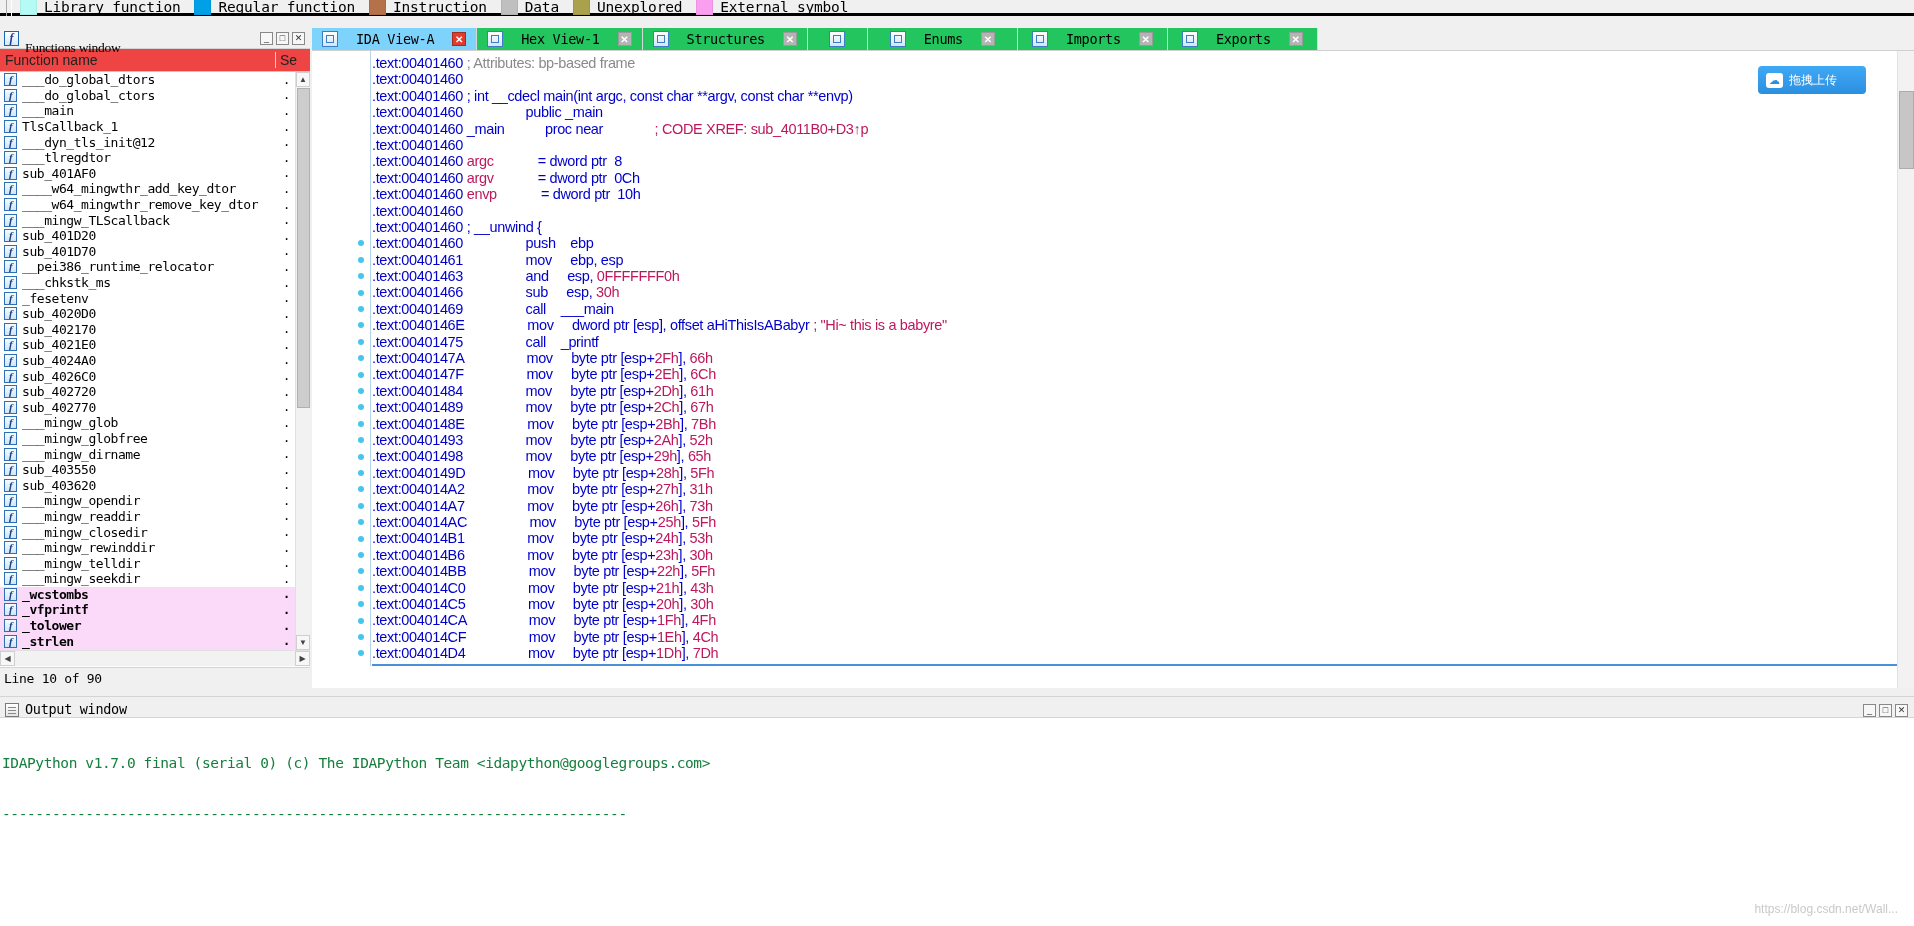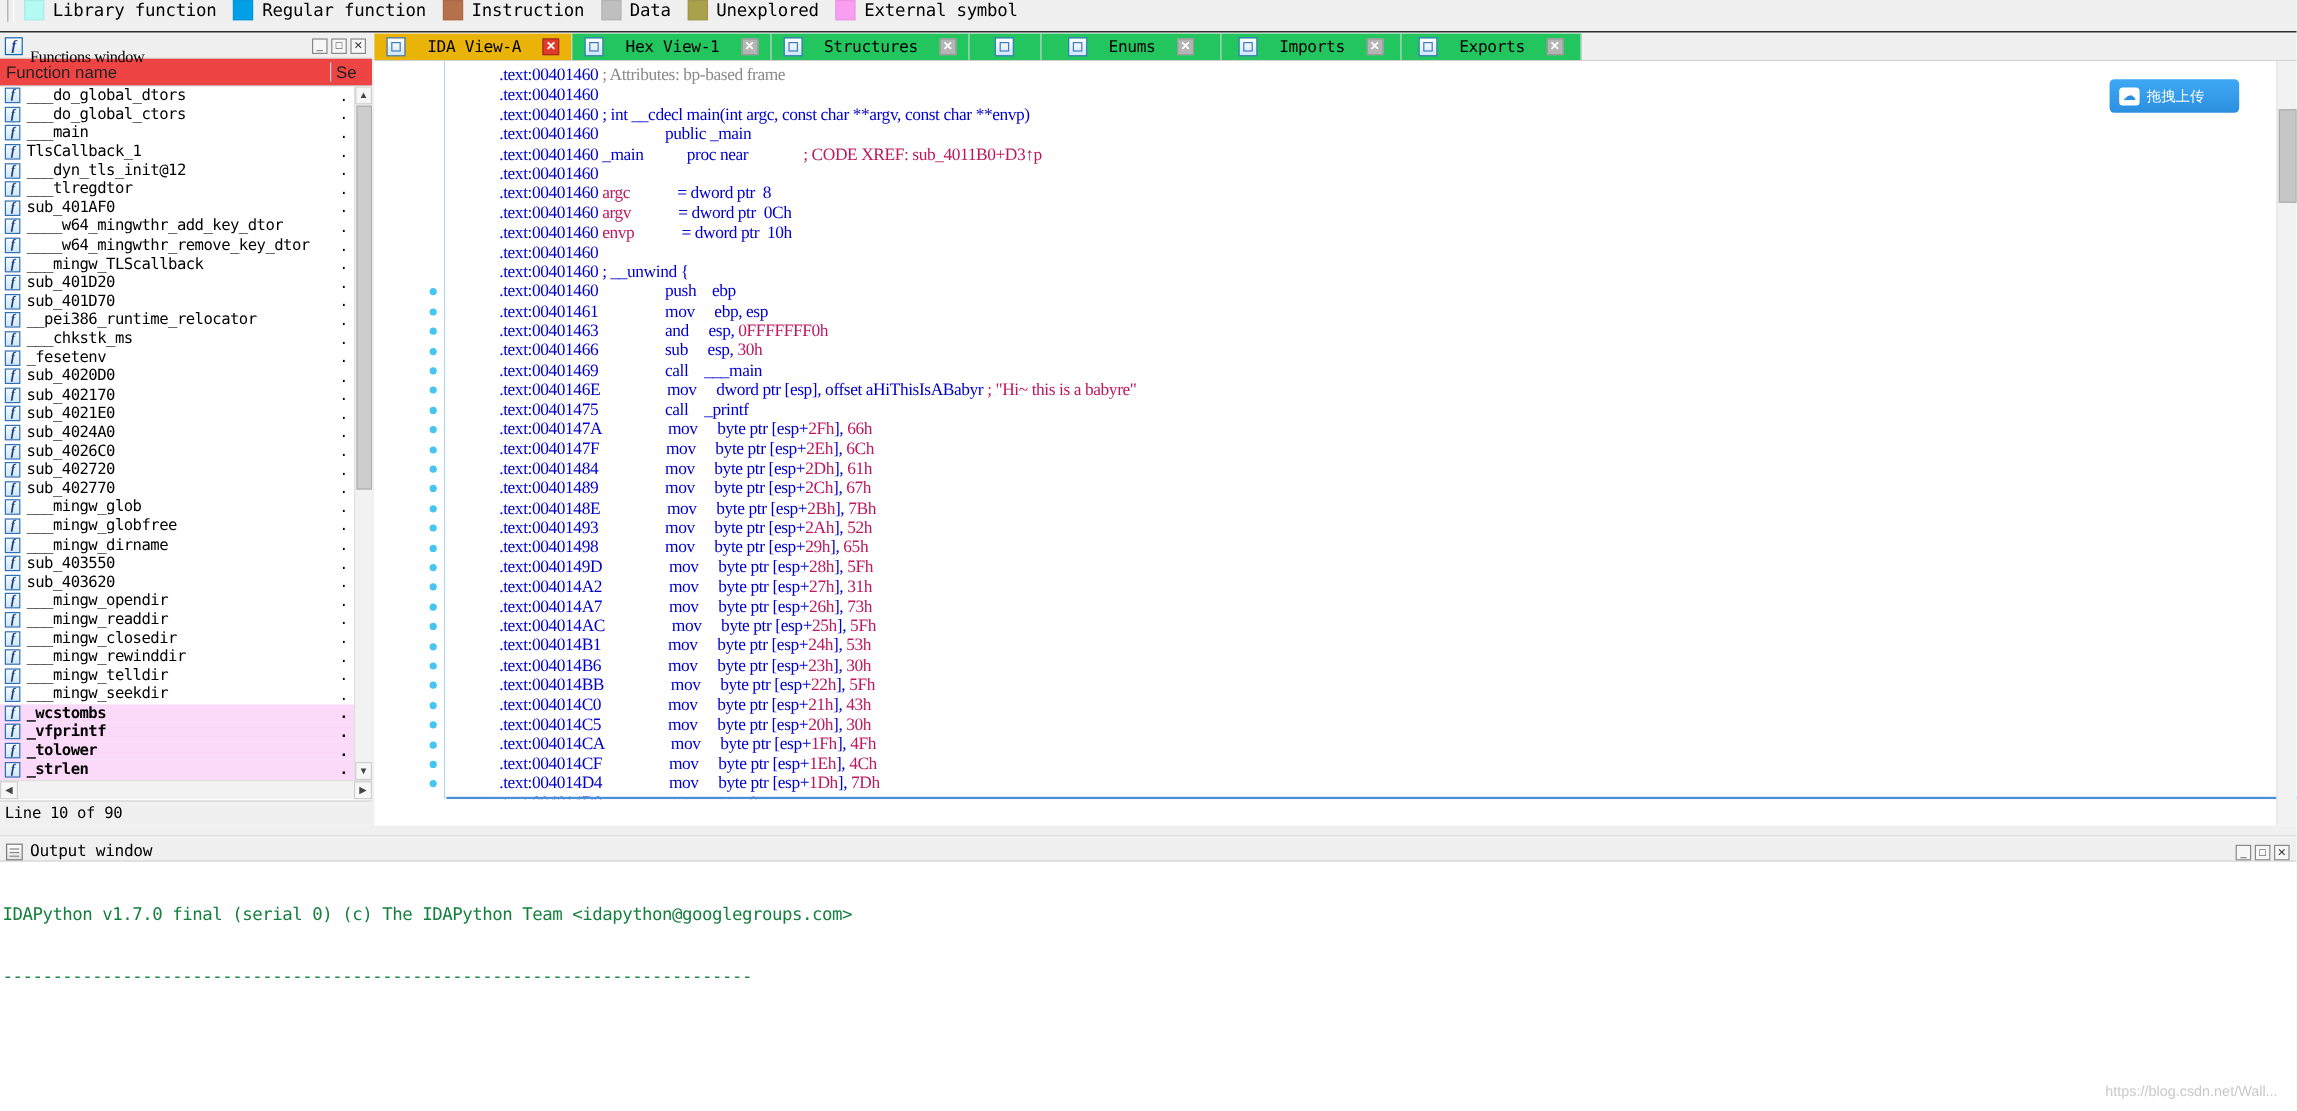--- a/index.html
+++ b/index.html
@@ -14,27 +14,27 @@
     height: 926px;
     background: #f0f0f0;
     overflow: hidden;
     font-size: 13px;
   }
 
   
   .legend-bar {
     position: absolute;
     left: 0; top: 0;
-    width: 1914px; height: 27px;
+    width: 1914px; height: 16px;
     background: #f0f0f0;
     display: flex;
-    align-items: flex-start;
+    align-items: center;
     padding-left: 6px;
     box-sizing: border-box;
-    border-bottom: 1px solid #000000;
+    border-bottom: 3px solid #000000;
   }
   .legend-grip {
     width: 4px; height: 18px;
     border-left: 1px solid #a9a9a9;
     border-right: 1px solid #ffffff;
     margin-right: 8px;
   }
   .legend-item {
     display: flex;
     align-items: center;
@@ -245,21 +245,21 @@
     display: flex;
     align-items: center;
     padding: 0 10px;
     border-right: 1px solid #d8d8d8;
     box-sizing: border-box;
     background: #22c55e;
     min-width: 150px;
     justify-content: center;
     gap: 18px;
   }
-  .tab.active { background: #eab308; }
+  .tab.active { background: #7dd3fc; }
   .tab-label {
     font-family: "DejaVu Sans Mono", monospace;
     font-size: 13.5px;
     color: #000;
     letter-spacing: -0.3px;
   }
   .tab-ico {
     width: 16px; height: 16px;
     flex: none;
     border: 1px solid #3b7cc4;
@@ -299,26 +299,25 @@
     position: absolute;
     left: 0; top: 0;
     width: 58px; height: 100%;
     background: #ffffff;
     border-right: 1px solid #b8d4ea;
   }
   .code-lines {
     position: absolute;
     left: 60px; top: 4px;
     right: 18px;
-    font-family: Liberation Serif, serif;
+    font-family: Liberation Sans, sans-serif;
     font-size: 14.5px;
     line-height: 16.4px;
     white-space: pre;
     letter-spacing: -0.35px;
-    margin-left: 44px;
   }
   .cl { height: 16.4px; }
   .bp-dot {
     position: absolute;
     left: 46px;
     width: 6px; height: 6px;
     border-radius: 50%;
     background: #45c6f0;
   }
   .c-addr  { color: #0000cc; }

